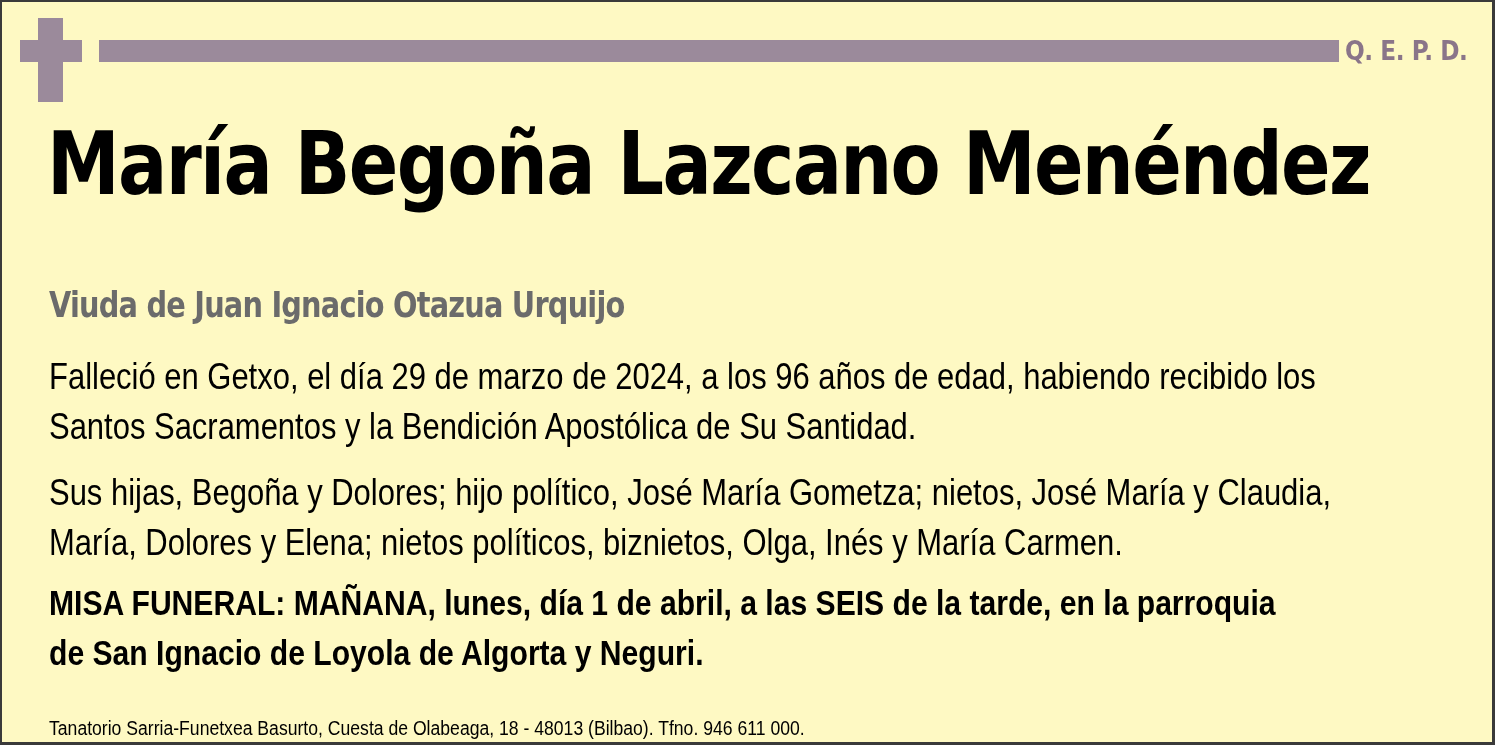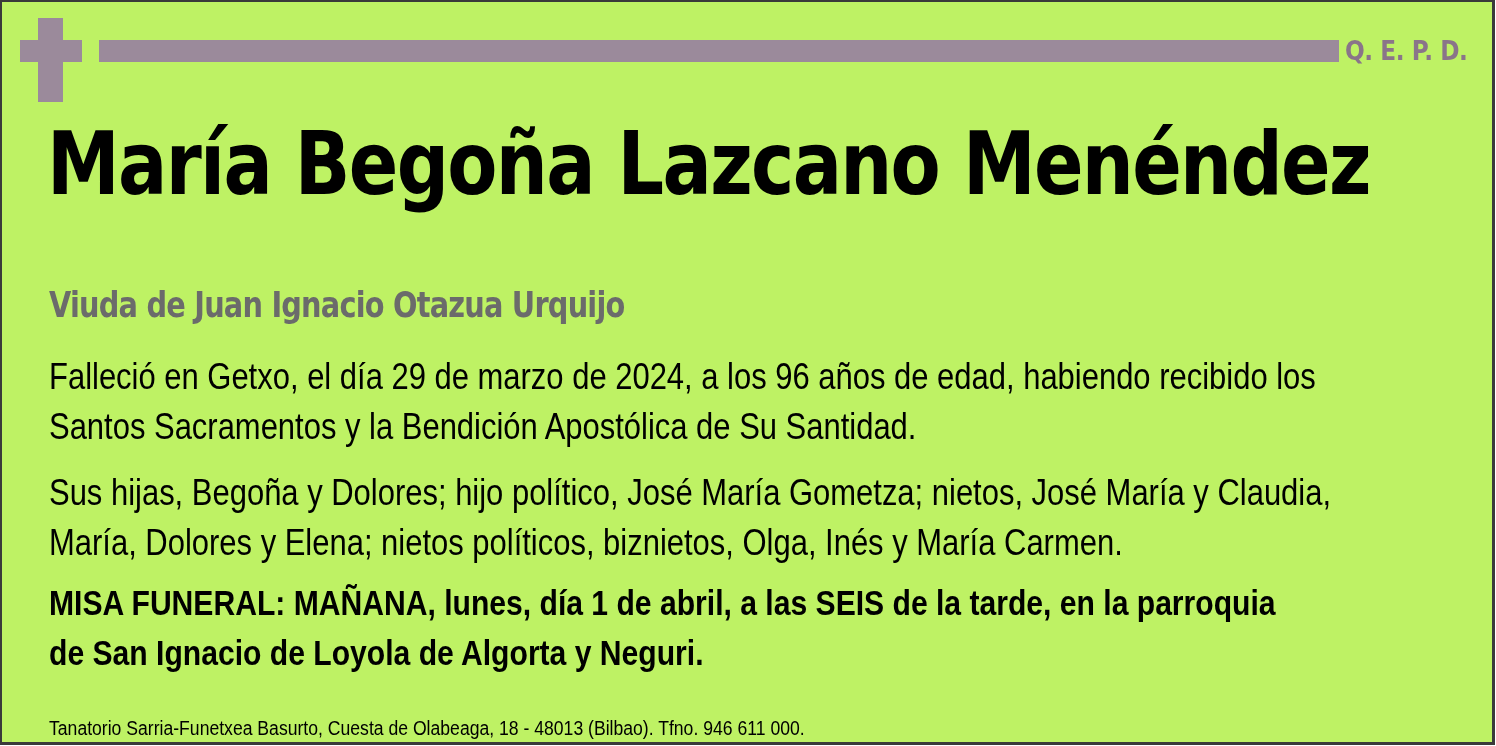--- a/index.html
+++ b/index.html
@@ -16,21 +16,21 @@
     }
     .frame {
       position: absolute;
       left: 0;
       top: 0;
       width: 1490px;
       height: 740px;
       border: 2px solid #3a3a3a;
       border-right-width: 3px;
       border-bottom-width: 3px;
-      background: #bef264;
+      background: #fef9c3;
     }
     .cross-v {
       position: absolute;
       left: 36px;
       top: 16px;
       width: 25px;
       height: 84px;
       background: var(--accent);
     }
     .cross-h {

